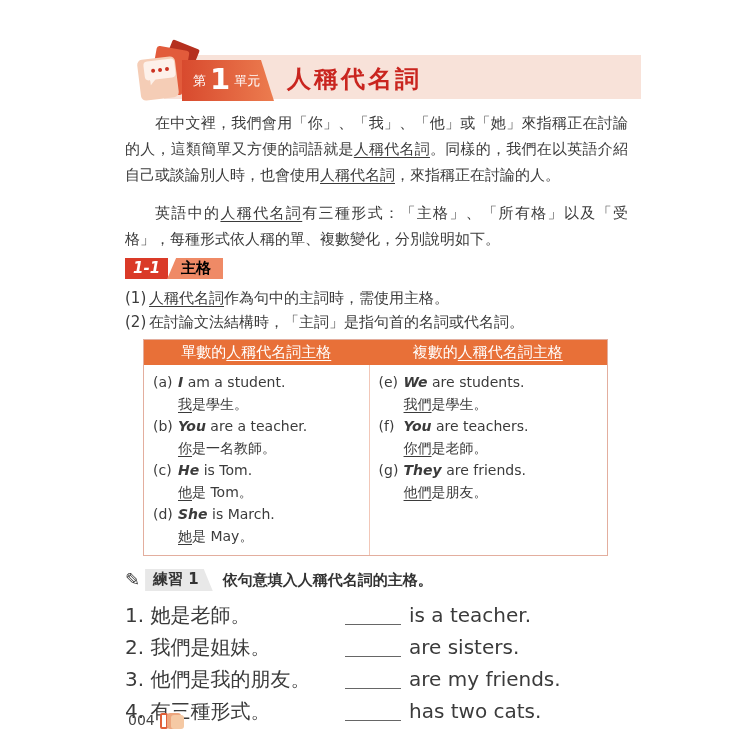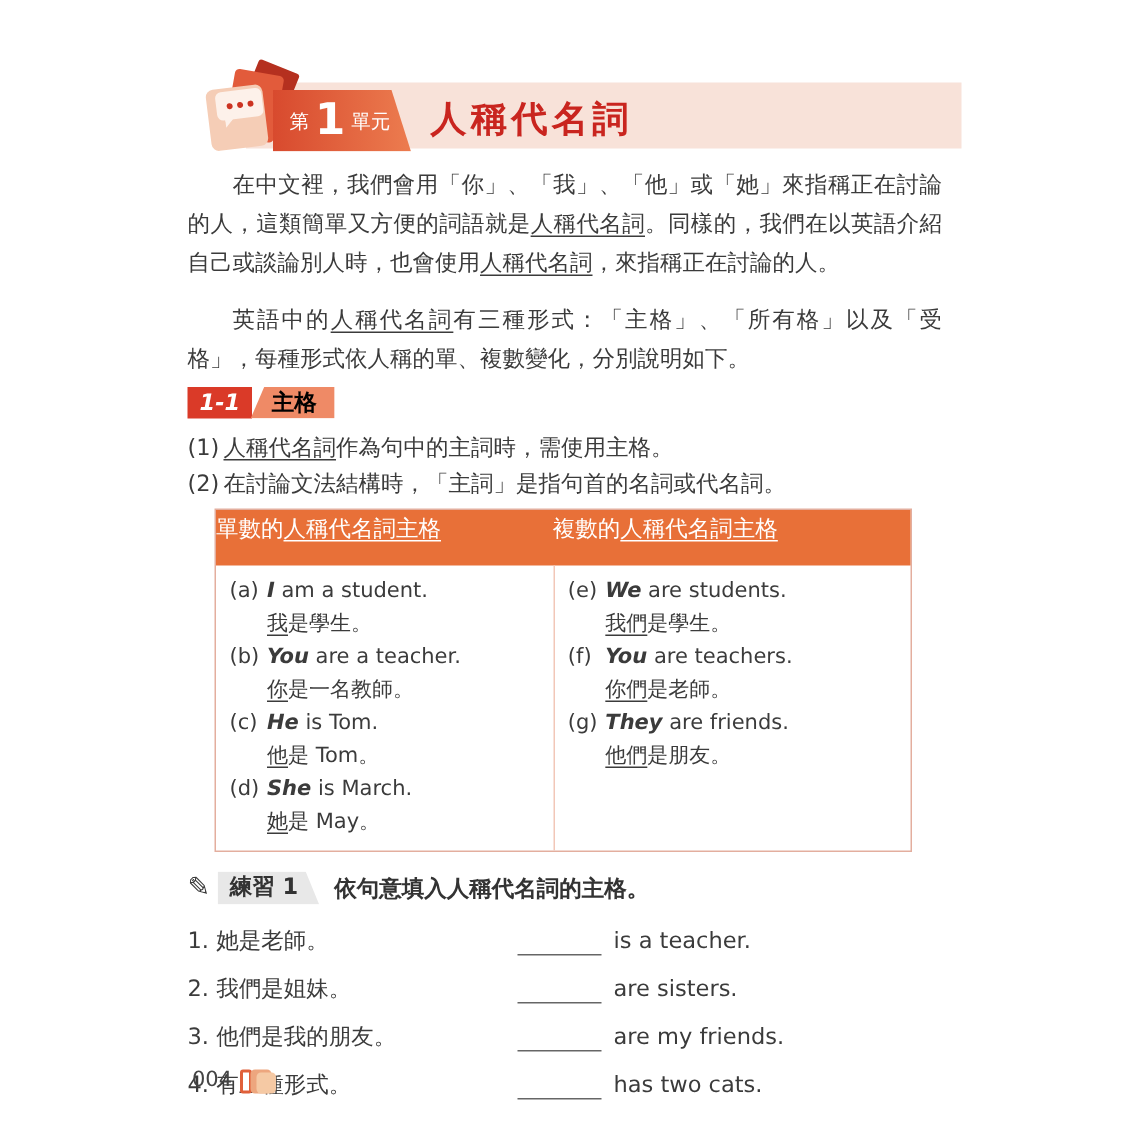--- a/index.html
+++ b/index.html
@@ -57,39 +57,39 @@
     clip-path:polygon(9px 0, 100% 0, 100% 100%, 0 100%);
   }
 
   .notes { margin-top:7px; font-size:15px; line-height:24px; }
   .note { padding-left:24px; position:relative; }
   .note .nlabel { position:absolute; left:0; }
 
   
   .gtable { margin-top:5px; margin-left:18px; width:465px; border:1px solid #E3AE9E; }
   .ghead { display:flex; background:#E87038; color:#fff; font-size:15px; line-height:18px; }
-  .ghead .gh { padding:3px 0 16px; }
+  .ghead .gh { padding:3px 0 4px; text-align:center; }
   .gh1 { width:48.5%; }
   .gh2 { width:51.5%; }
   .gbody { display:flex; font-size:14px; }
   .gcol { width:48.5%; padding:6px 8px 8px 8px; }
   .gcol + .gcol { width:51.5%; border-left:1px solid #F2C7B8; }
   .titem { position:relative; padding-left:26px; line-height:22px; }
   .tlabel { position:absolute; left:1px; }
   .pron { font-weight:bold; font-style:italic; }
 
   
   .practice-head { margin-top:13px; display:flex; align-items:center; font-size:15px; font-weight:bold; color:#333; }
   .pencil { font-size:18px; color:#3a3a3a; margin-right:5px; line-height:1; }
   .practice-badge {
     background:#E8E8E8; padding:1px 14px 2px 8px; margin-right:10px;
     clip-path:polygon(0 0, calc(100% - 9px) 0, 100% 100%, 0 100%);
   }
   .exercises { margin-top:14px; }
-  .ex-row { display:flex; align-items:flex-end; font-size:15px; line-height:20px; margin-bottom:12px; }
+  .ex-row { display:flex; align-items:flex-end; font-size:20px; line-height:20px; margin-bottom:12px; }
   .ex-zh { width:220px; }
   .ex-blank { width:56px; border-bottom:1px solid #666; height:17px; margin-right:8px; }
 
   
   .footer { position:absolute; left:128px; top:712px; display:flex; }
   .pageno { font-size:14px; color:#444; margin-right:5px; }
   .pages-icon { position:relative; width:30px; height:18px; display:inline-block; }
   .pages-icon .pg1 { position:absolute; left:0; top:1px; width:8px; height:16px; border:2px solid #E0603A; border-radius:2px; background:#fff; }
   .pages-icon .pg2 { position:absolute; left:7px; top:1px; width:14px; height:16px; background:#EDA67E; border-radius:3px; }
   .pages-icon .pg3 { position:absolute; left:11px; top:3px; width:13px; height:14px; background:#F5C9A4; border-radius:3px; }

